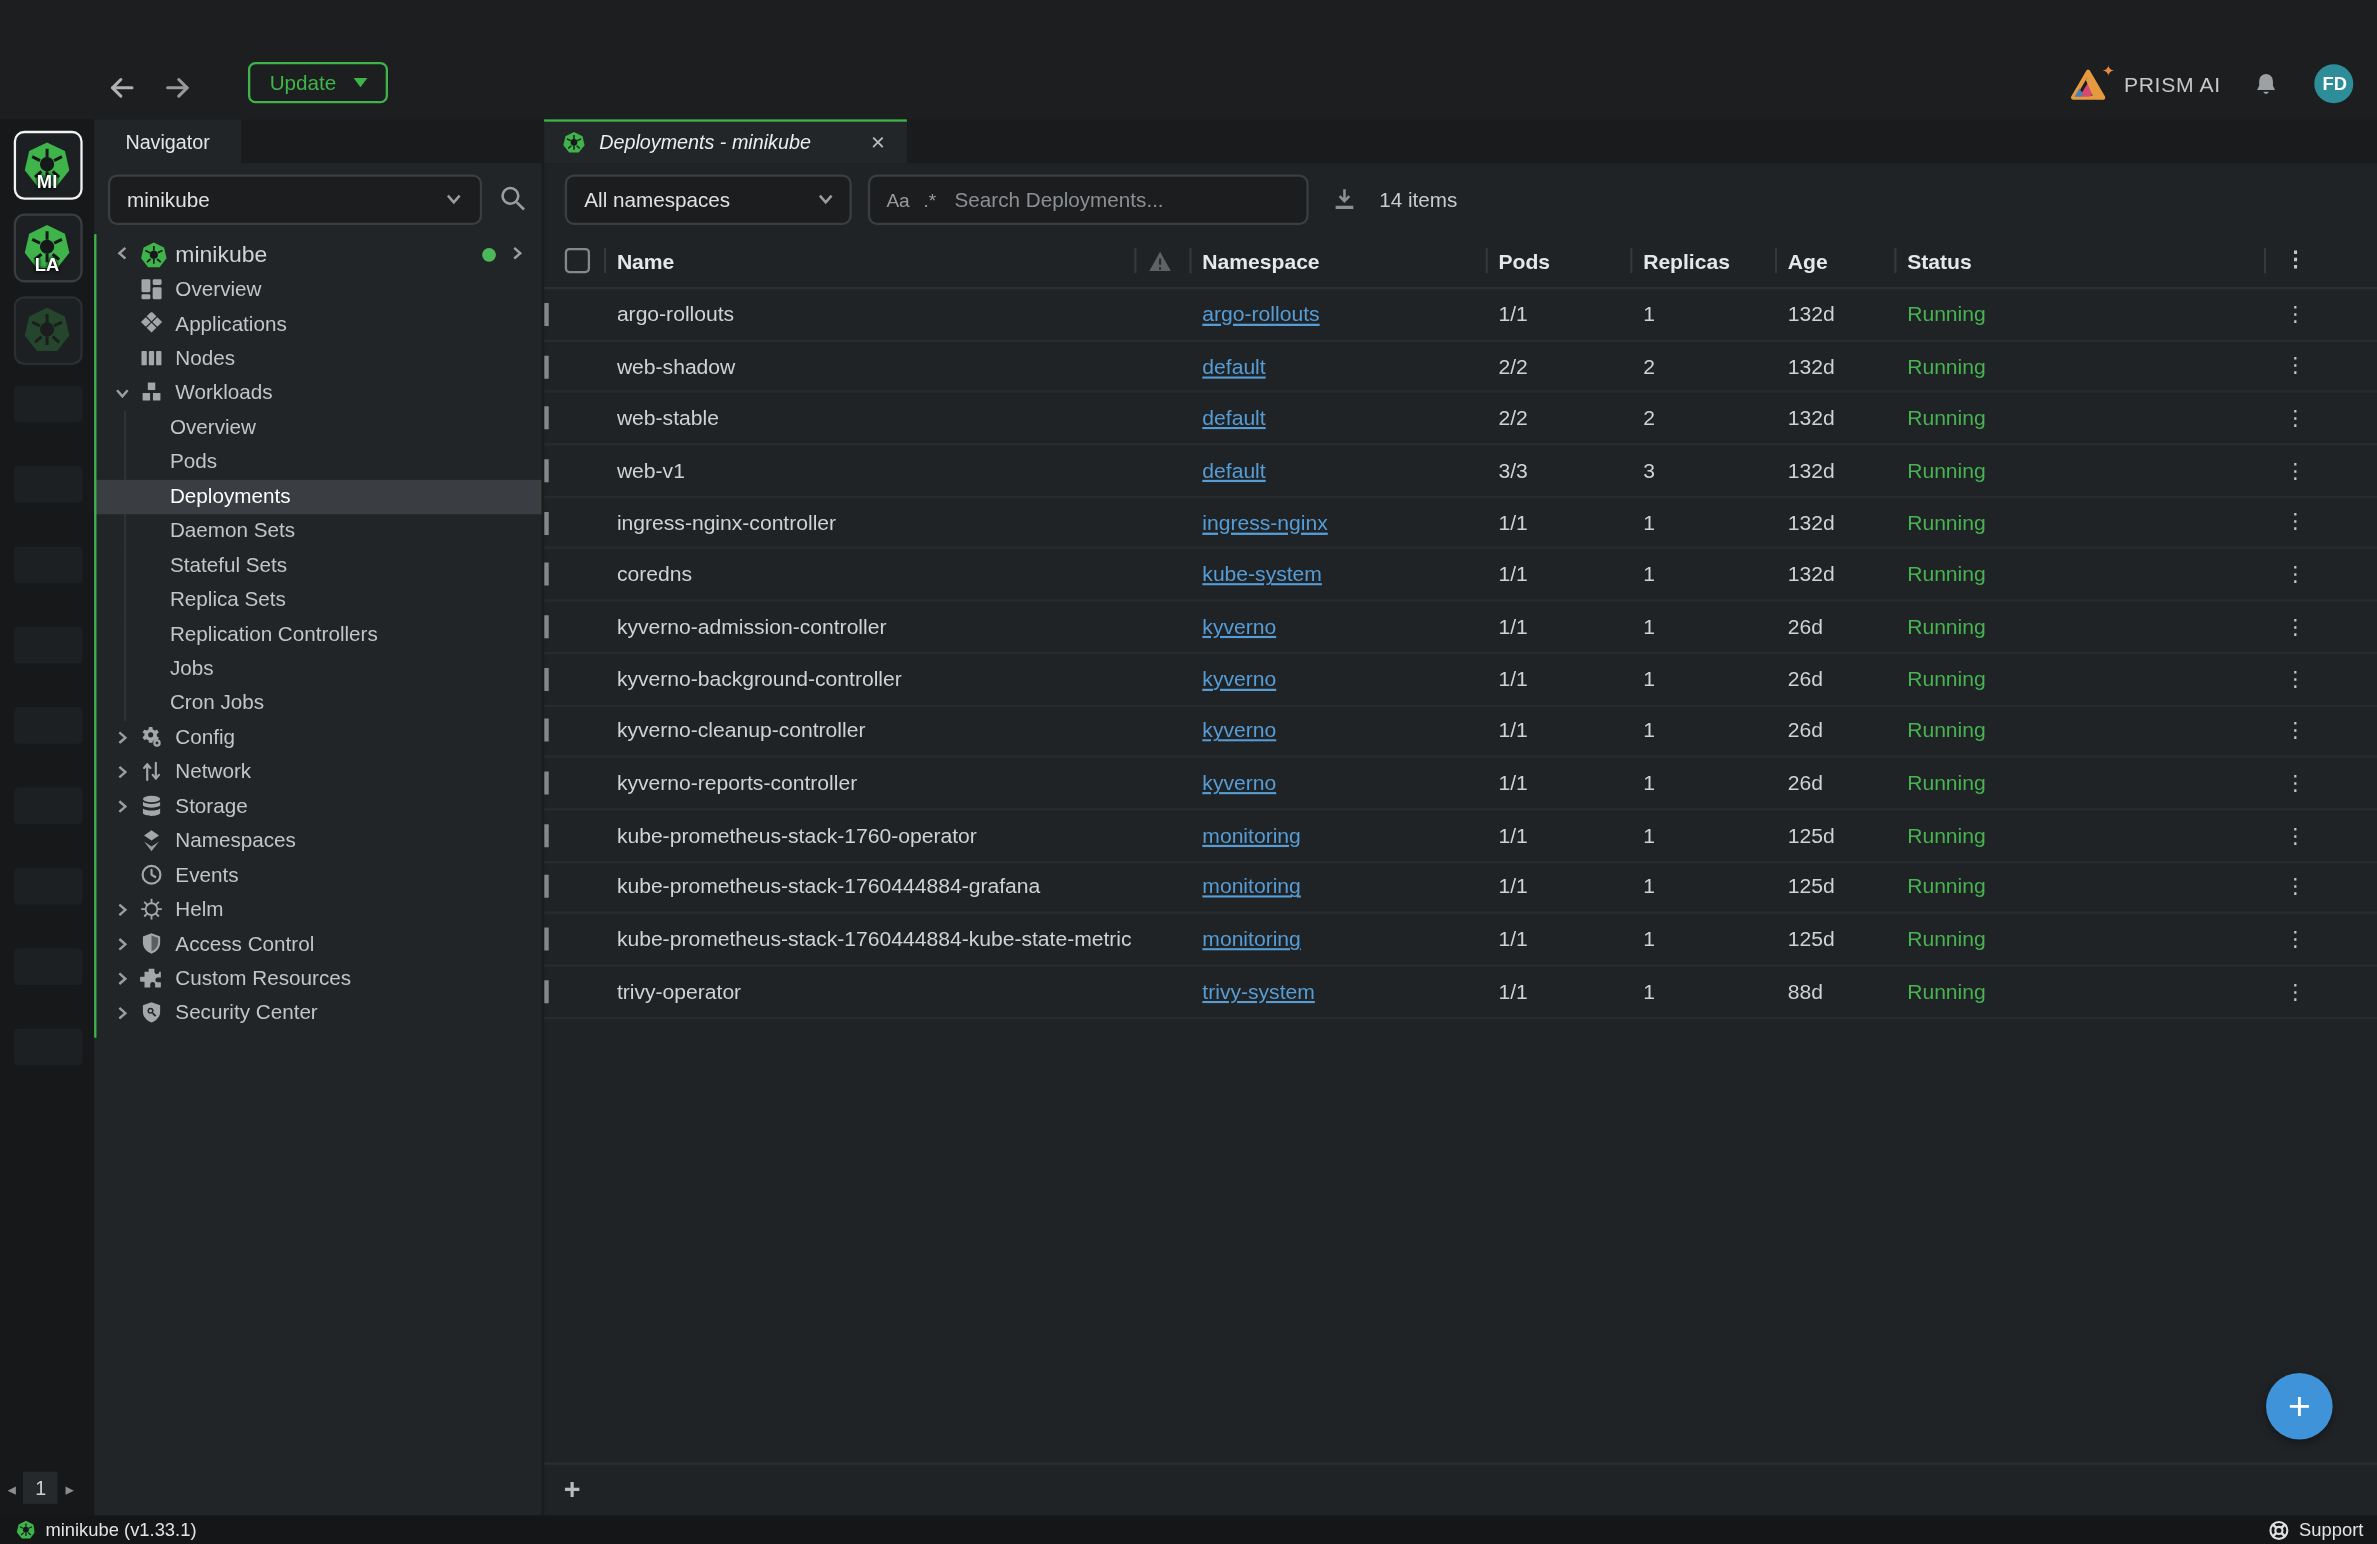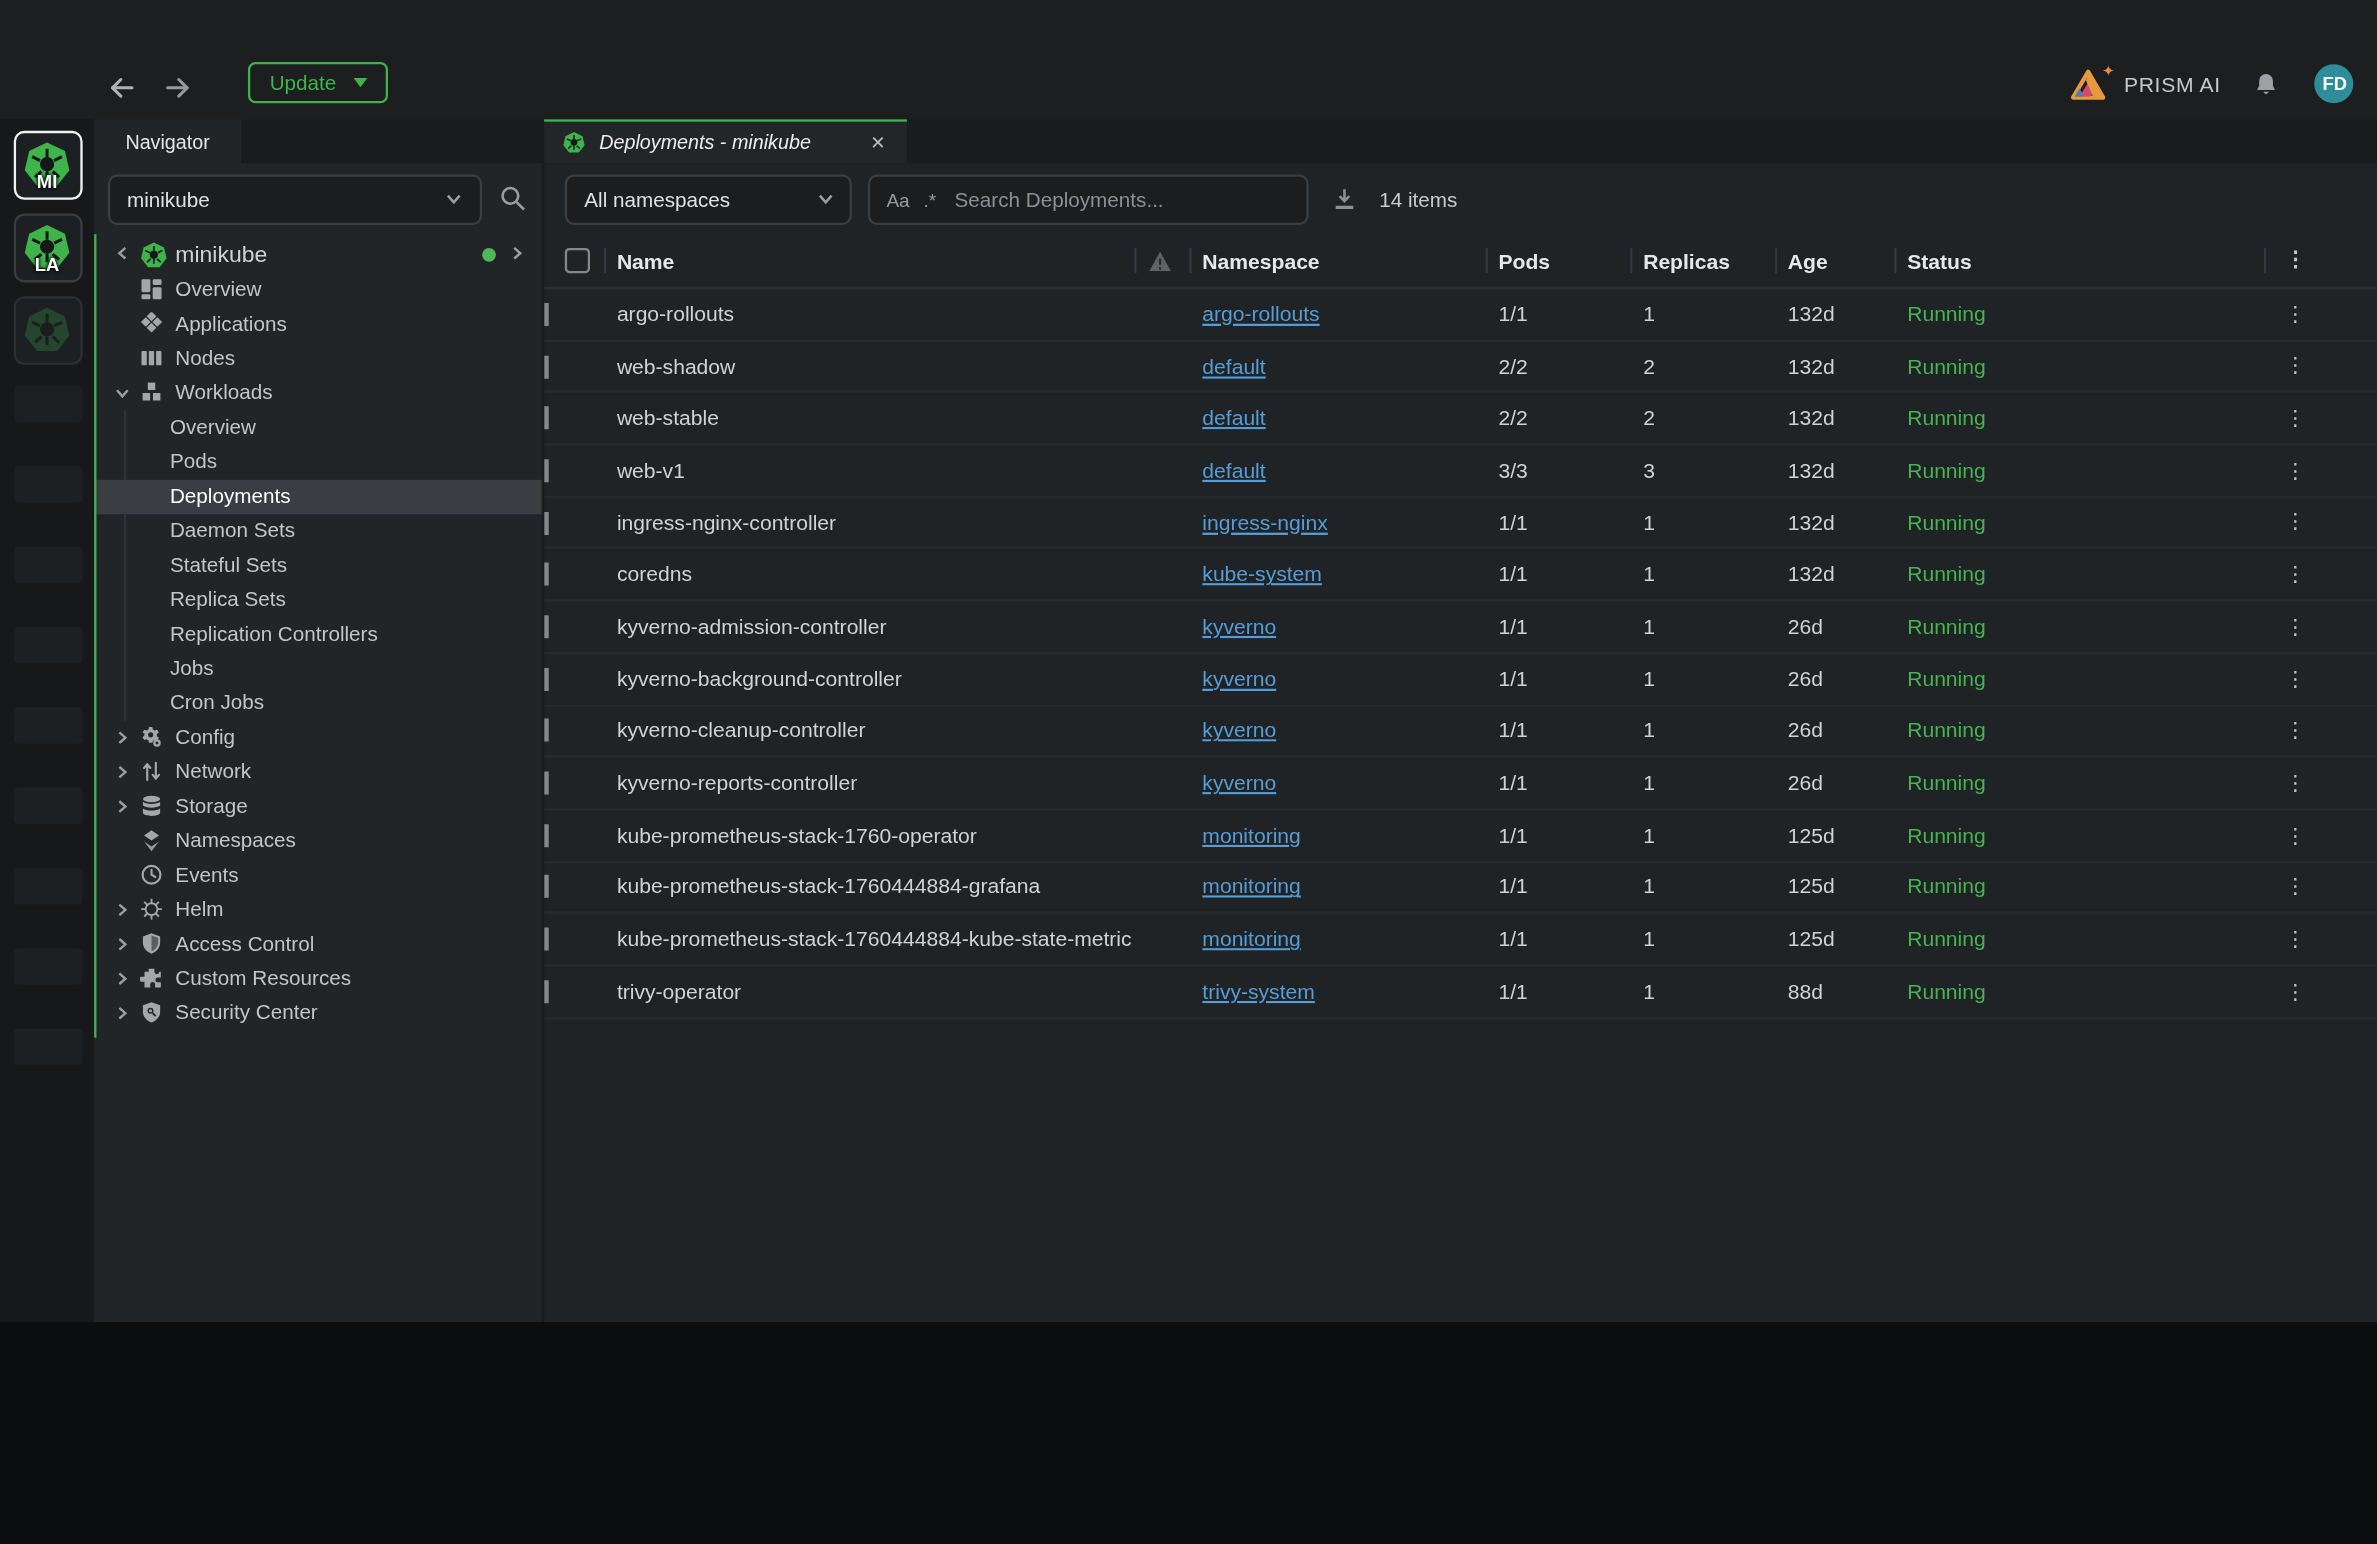--- a/index.html
+++ b/index.html
@@ -1,16 +1,16 @@
 <!DOCTYPE html>
 <html style="font-size:10.6px"><head>
 <meta charset="utf-8">
 <style>
   html,body{margin:0;padding:0;background:#0c0d0e;}
-  .viewport{width:2377px;height:1322px;overflow:hidden;background:#141617;position:relative;}
+  .viewport{width:2377px;height:1544px;overflow:hidden;background:#141617;position:relative;}
   .app{width:1036px;height:672px;transform:scale(2.2959);transform-origin:0 0;
        font-family:"Liberation Sans", sans-serif; color:#c9cbcd; position:relative; background:#1c1e20;}
   svg{display:block;}
   
   .topbar{height:52px;background:#1c1e20;display:flex;align-items:flex-end;
           padding:0 10.6px 6.6px 46px;box-sizing:border-box;}
   .nav-arrow{width:14.5px;height:14.5px;color:#aeb0b2;margin-right:9.2px;}
   .nav-arrow.fwd{color:#97999b;}
   .update-btn{margin-left:14.5px;background:transparent;border:0.7px solid var(--accent);
           color:var(--accent);border-radius:3.3px;font-size:9px;font-family:inherit;

